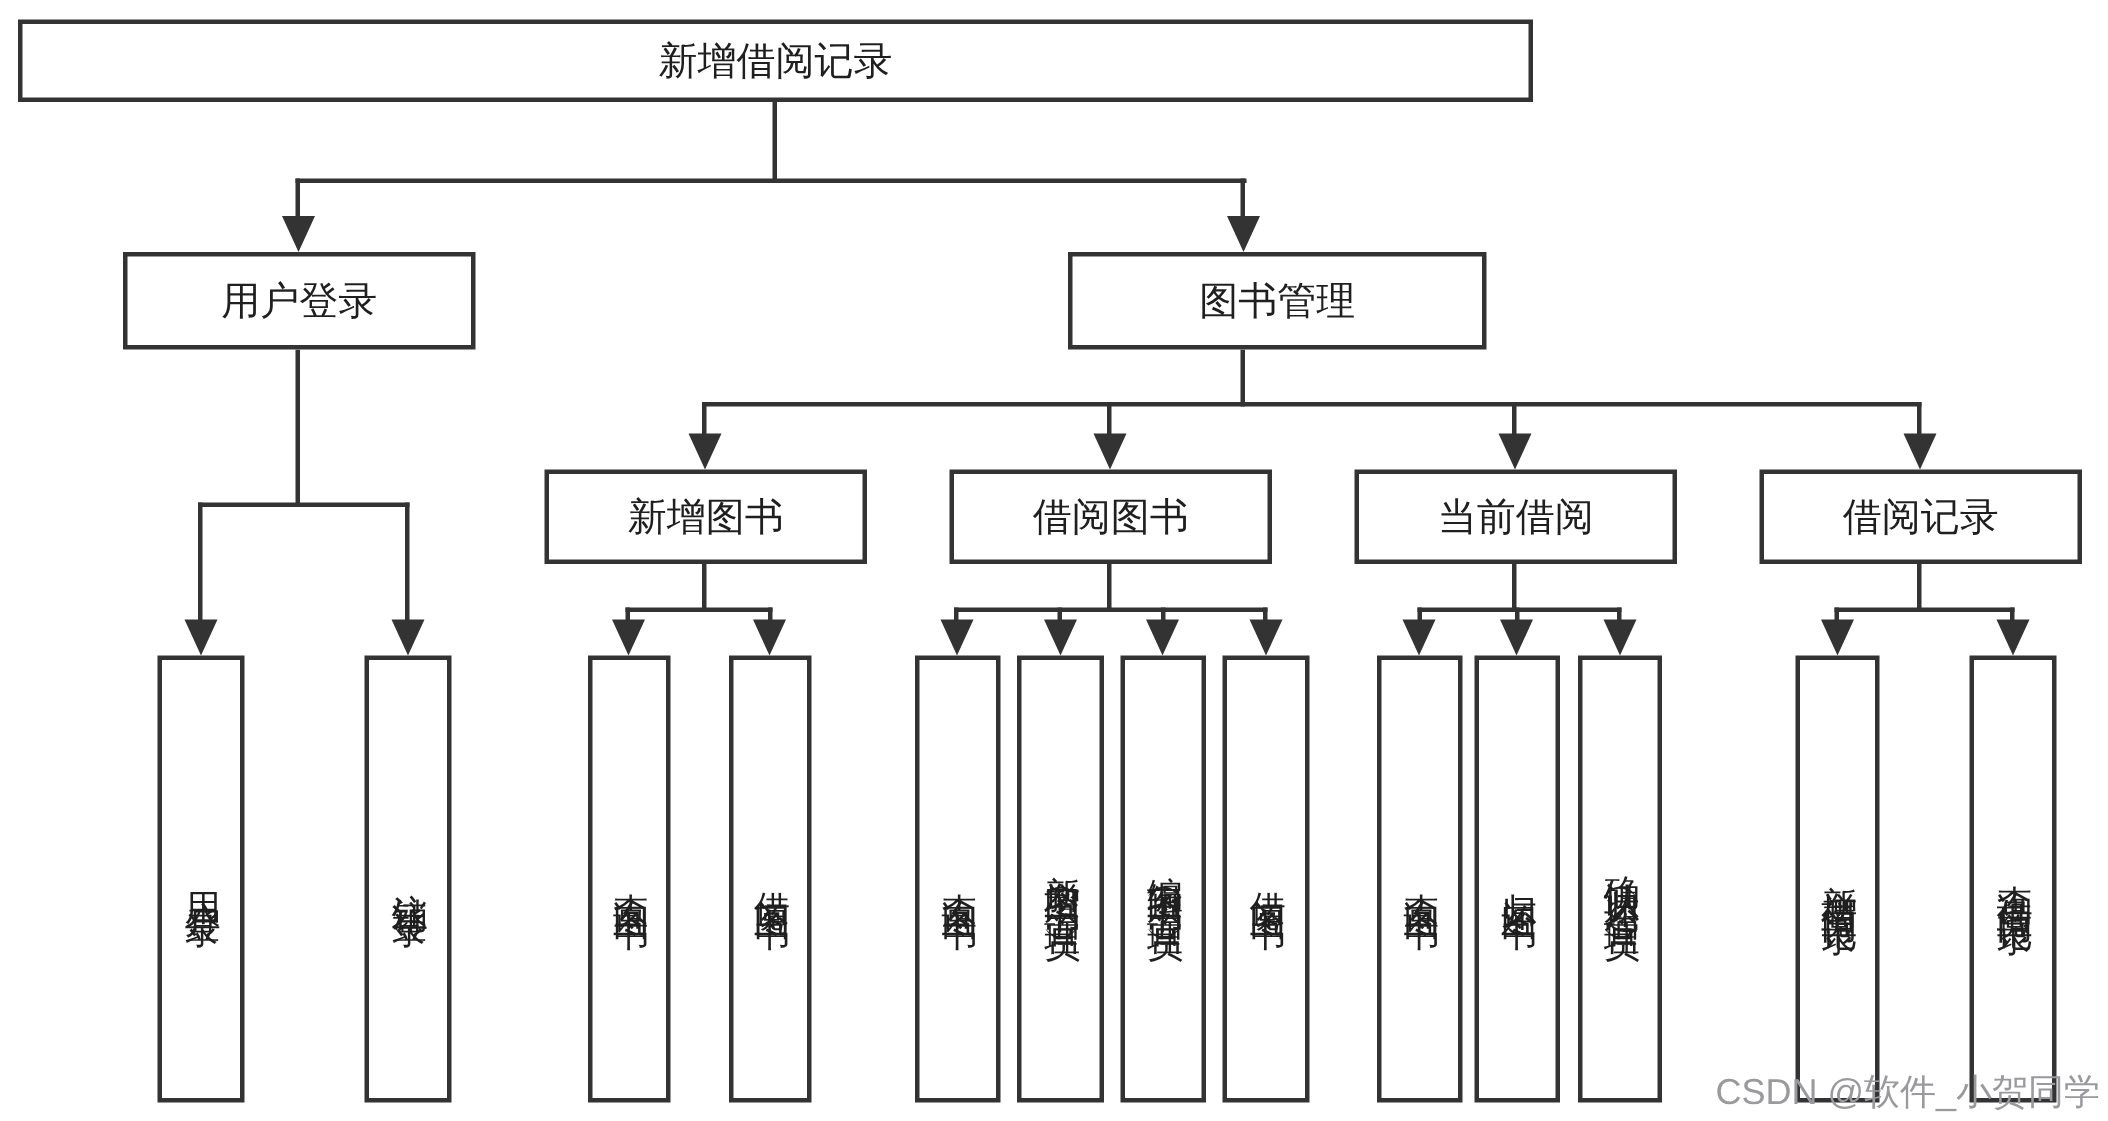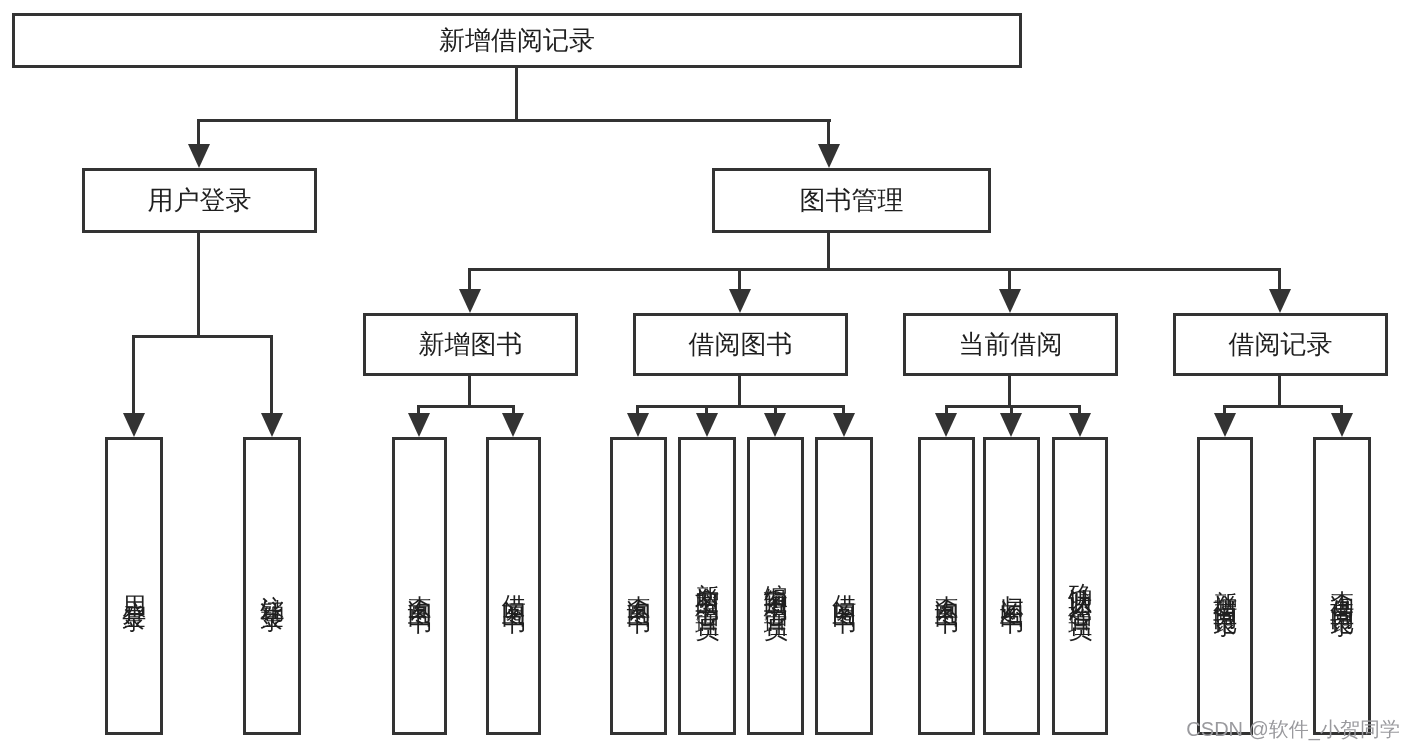--- a/index.html
+++ b/index.html
@@ -35,21 +35,21 @@
     text-orientation: mixed;
     font-size: 24px;
     letter-spacing: 5px;
     line-height: 1.1;
     white-space: nowrap;
     color: #1f1f1f;
   }
   .watermark {
     position: absolute;
     right: 5px; top: 716px;
-    font-size: 20px; line-height: 26px;
+    font-size: 24px; line-height: 26px;
     color: #9a9a9e;
     white-space: nowrap;
   }
 </style>
 </head>
 <body>
 
 <div class="stage">
 
   <div class="vl" style="left:515px;top:68px;height:53px"></div>

